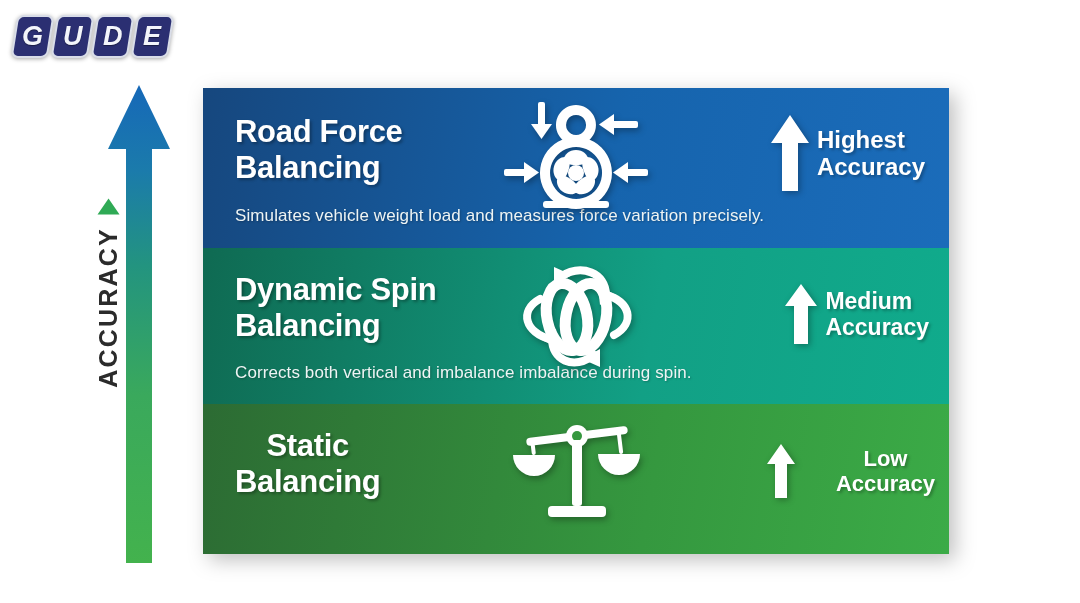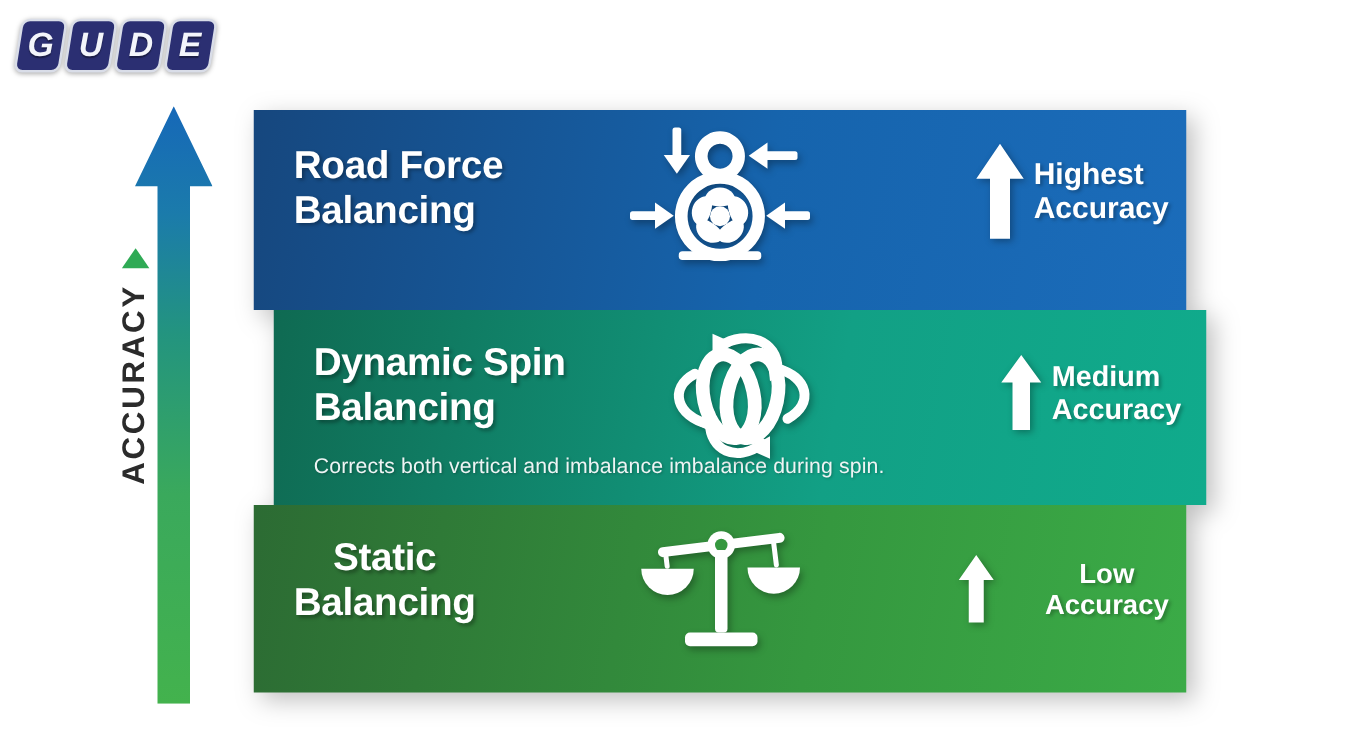--- a/index.html
+++ b/index.html
@@ -81,21 +81,21 @@
     width:746px; height:466px;
     filter:drop-shadow(6px 6px 10px rgba(0,0,0,.25));
   }
   .band{
     position:relative;
     width:100%;
     display:block;
     overflow:hidden;
   }
   .band.b1{ height:160px; background:linear-gradient(100deg,#16477e 0%,#1664ad 55%,#1b6cba 100%); }
-  .band.b2{ height:156px; background:linear-gradient(100deg,#0f6a52 0%,#12a085 60%,#10ab8c 100%);margin-left:16px; }
+  .band.b2{ height:156px; background:linear-gradient(100deg,#0f6a52 0%,#12a085 60%,#10ab8c 100%); }
   .band.b3{ height:150px; background:linear-gradient(100deg,#2c6b33 0%,#35983f 60%,#3bab47 100%);text-align:center; }
 
   .band-title{
     position:absolute;
     left:32px; top:26px;
     color:#ffffff;
     font-size:31px;
     font-weight:bold;
     line-height:1.17;
     letter-spacing:-0.3px;
@@ -130,21 +130,21 @@
   .band-icon svg{
     display:block;
     filter:drop-shadow(2px 3px 3px rgba(0,0,0,.30));
   }
 
   
   .rating{
     position:absolute;
     display:flex; align-items:center; gap:7px;
   }
-  .band.b1 .rating{ right:14px; top:25px; }
+  .band.b1 .rating{ right:24px; top:25px; }
   .band.b2 .rating{ right:20px; top:34px; }
   .band.b3 .rating{ right:14px; top:38px;gap:40px; }
 
   .rating svg{ display:block; filter:drop-shadow(2px 2px 3px rgba(0,0,0,.3)); }
 
   .rating-text{
     color:#ffffff;
     font-weight:bold;
     line-height:1.14;
     white-space:pre-line;
@@ -191,20 +191,21 @@
     <span>ACCURACY</span>
     <span class="axis-tri"></span>
   </div>
 </div>
 
 <div class="stack">
 
   <div class="band b1">
     <div class="band-title">Road Force
 Balancing</div>
+    <div class="band-desc">Simulates vehicle weight load and measures force variation precisely.</div>
 
     <div class="band-icon">
       <svg width="150" height="112" viewBox="0 0 150 112">
         <g fill="#ffffff">
 
           <path d="M75 8 a20 20 0 1 1 -0.1 0 z M75 18 a10 10 0 1 0 0.1 0 z"></path>
 
           <rect x="37" y="5" width="7" height="26" rx="2"></rect>
           <path d="M40.5 42 L30 27 L51 27 Z"></path>
 

